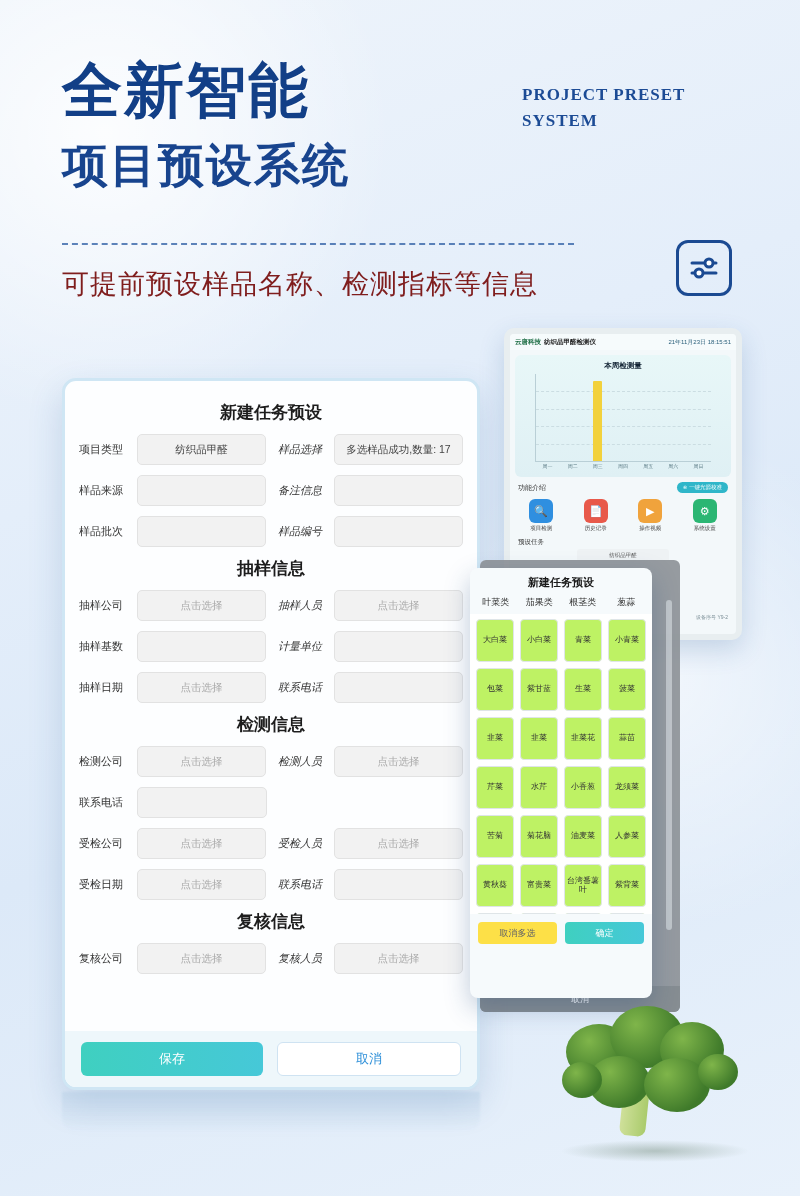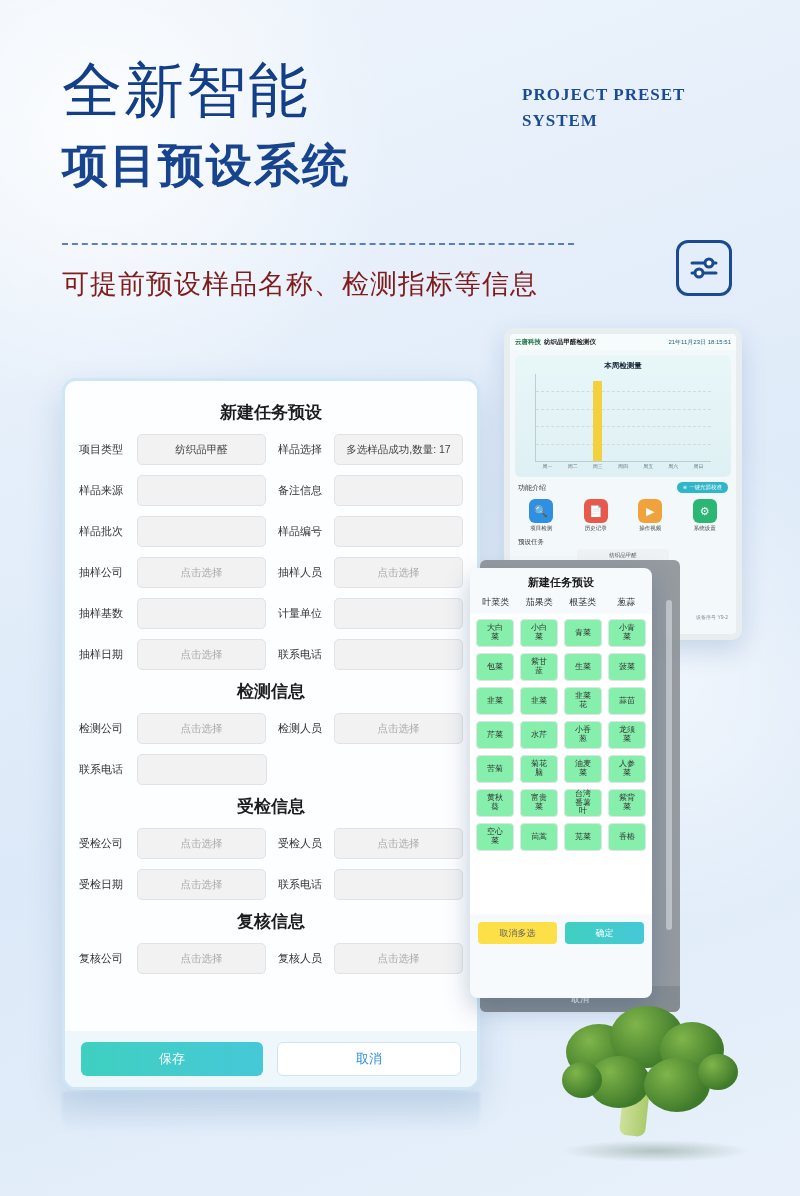--- a/index.html
+++ b/index.html
@@ -11,21 +11,21 @@
   
   .glow1 { position:absolute; width:560px; height:480px; left:-120px; top:-60px;
     background: radial-gradient(circle at 40% 40%, rgba(255,255,255,.85), rgba(255,255,255,0) 65%); }
   .glow2 { position:absolute; width:520px; height:520px; right:-120px; top:420px;
     background: radial-gradient(circle at 50% 50%, rgba(255,255,255,.6), rgba(255,255,255,0) 68%); }
 
   
   .hero { position:absolute; left:62px; top:60px; width:690px; }
   .hero-title {
     font-family: "Liberation Serif", serif;
-    font-weight: normal; font-size: 60px; line-height: 1.05; color:#123f87;
+    font-weight: bold; font-size: 60px; line-height: 1.05; color:#123f87;
     letter-spacing: 2px;
     text-shadow: 1px 1px 0 rgba(255,255,255,.6);
   }
   .hero-sub {
     font-family: "Liberation Serif", serif;
     font-weight: bold; font-size: 46px; color:#18448e; margin-top:12px;
     letter-spacing: 2px;
   }
   .hero-en {
     position:absolute; right:0; top:22px; width:230px; text-align:left;
@@ -58,21 +58,21 @@
   .sec-title { text-align:center; font-size:17px; font-weight:bold; color:#1d1d1d; margin:8px 0 10px; }
   .row { display:flex; align-items:center; margin-bottom:10px; }
   .lbl { width:58px; font-size:11px; color:#333; flex:none; }
   .fld {
     flex:1; height:31px; background:#f2f2f2; border:1px solid #e2e2e2; border-radius:5px;
     display:flex; align-items:center; justify-content:center;
     font-size:10.5px; color:#444;
   }
   .fld.ph { color:#a9a9a9; }
   .row .gap { width:10px; flex:none; }
-  .row .lbl2 { width:58px; font-size:11px; color:#333; flex:none; padding-left:2px; }
+  .row .lbl2 { width:58px; font-size:11px; color:#333; flex:none; padding-left:2px;font-style:italic; }
 
   .footer-btns {
     position:absolute; left:0; bottom:0; width:100%; height:56px;
     background:#eef7fb; display:flex; align-items:center; gap:14px; padding:0 16px;
   }
   .btn-save {
     flex:1; height:34px; border-radius:6px; color:#fff; font-size:13px;
     background: linear-gradient(90deg,#3fd0c0,#46c8d8);
     display:flex; align-items:center; justify-content:center;
   }
@@ -120,23 +120,23 @@
     position:absolute; left:470px; top:568px; width:182px; height:430px;
     background:#f6fafc; border-radius:8px; box-shadow:0 10px 26px rgba(30,70,120,.28);
     overflow:hidden;
   }
   .modal-title { text-align:center; font-size:11px; font-weight:bold; color:#1b1b1b; padding:7px 0 6px; }
   .cat-row { display:flex; gap:4px; padding:0 6px 5px; font-size:9px; color:#2f2f2f; }
   .cat { flex:1; text-align:center; }
   .grid-wrap { background:#fff; padding:5px 6px; height:300px; overflow:hidden; }
   .veg-grid { display:grid; grid-template-columns:repeat(4,1fr); gap:6px; }
   .veg {
-    height:28px; border:1px solid #dfe5e8; border-radius:4px; background:#86efac;
+    height:43px; border:1px solid #dfe5e8; border-radius:4px; background:#bef264;
     display:flex; align-items:center; justify-content:center; text-align:center;
-    font-size:8px; color:#333; line-height:1.1; padding:10px;
+    font-size:8px; color:#333; line-height:1.1; padding:2px;
   }
   .modal-btns { display:flex; gap:8px; padding:8px 8px; }
   .m-btn { flex:1; height:22px; border-radius:4px; font-size:9px;
     display:flex; align-items:center; justify-content:center; }
   .m-cancel { background:#fde047; color:#666; }
   .m-ok { background:linear-gradient(90deg,#3fd0c0,#46c8d8); color:#fff; }
 
   
   .gray-panel {
     position:absolute; left:480px; top:560px; width:200px; height:452px;
@@ -203,20 +203,21 @@
         <div class="lbl2">备注信息</div>
         <div class="fld"></div>
       </div>
       <div class="row">
         <div class="lbl">样品批次</div>
         <div class="fld"></div>
         <div class="gap"></div>
         <div class="lbl2">样品编号</div>
         <div class="fld"></div>
       </div>
+      <div class="sec-title">抽样信息</div>
       <div class="row">
         <div class="lbl">抽样公司</div>
         <div class="fld ph">点击选择</div>
         <div class="gap"></div>
         <div class="lbl2">抽样人员</div>
         <div class="fld ph">点击选择</div>
       </div>
       <div class="row">
         <div class="lbl">抽样基数</div>
         <div class="fld"></div>
@@ -239,21 +240,20 @@
         <div class="lbl2">检测人员</div>
         <div class="fld ph">点击选择</div>
       </div>
       <div class="row">
         <div class="lbl">联系电话</div>
         <div class="fld"></div>
         <div class="gap"></div>
         <div class="lbl2"></div>
         <div style="flex: 1 1 0%; height: 31px;"></div>
       </div>
-      <div class="sec-title">受检信息</div>
       <div class="row">
         <div class="lbl">受检公司</div>
         <div class="fld ph">点击选择</div>
         <div class="gap"></div>
         <div class="lbl2">受检人员</div>
         <div class="fld ph">点击选择</div>
       </div>
       <div class="row">
         <div class="lbl">受检日期</div>
         <div class="fld ph">点击选择</div>

